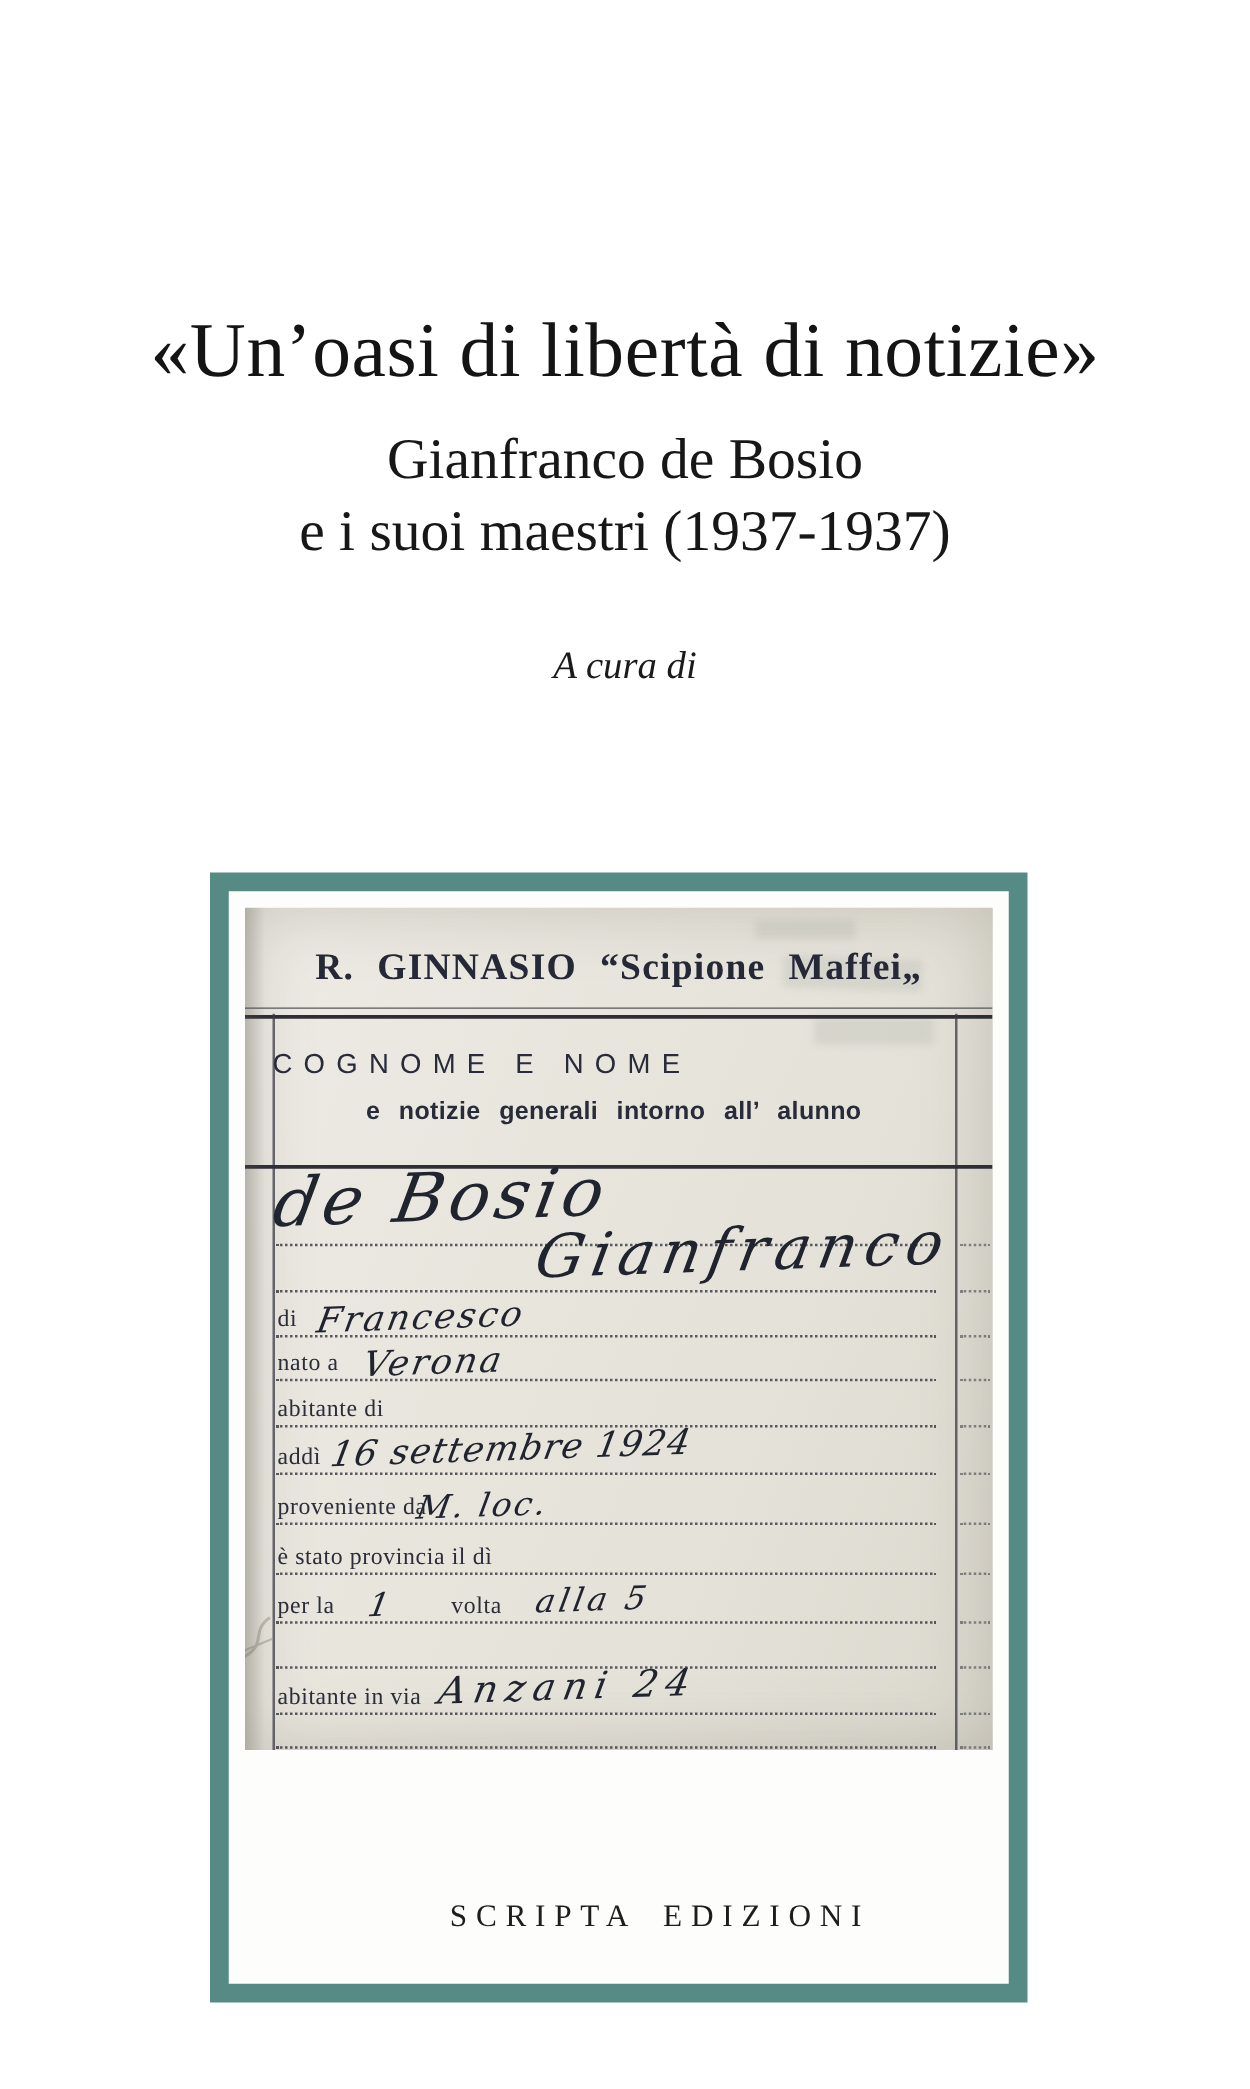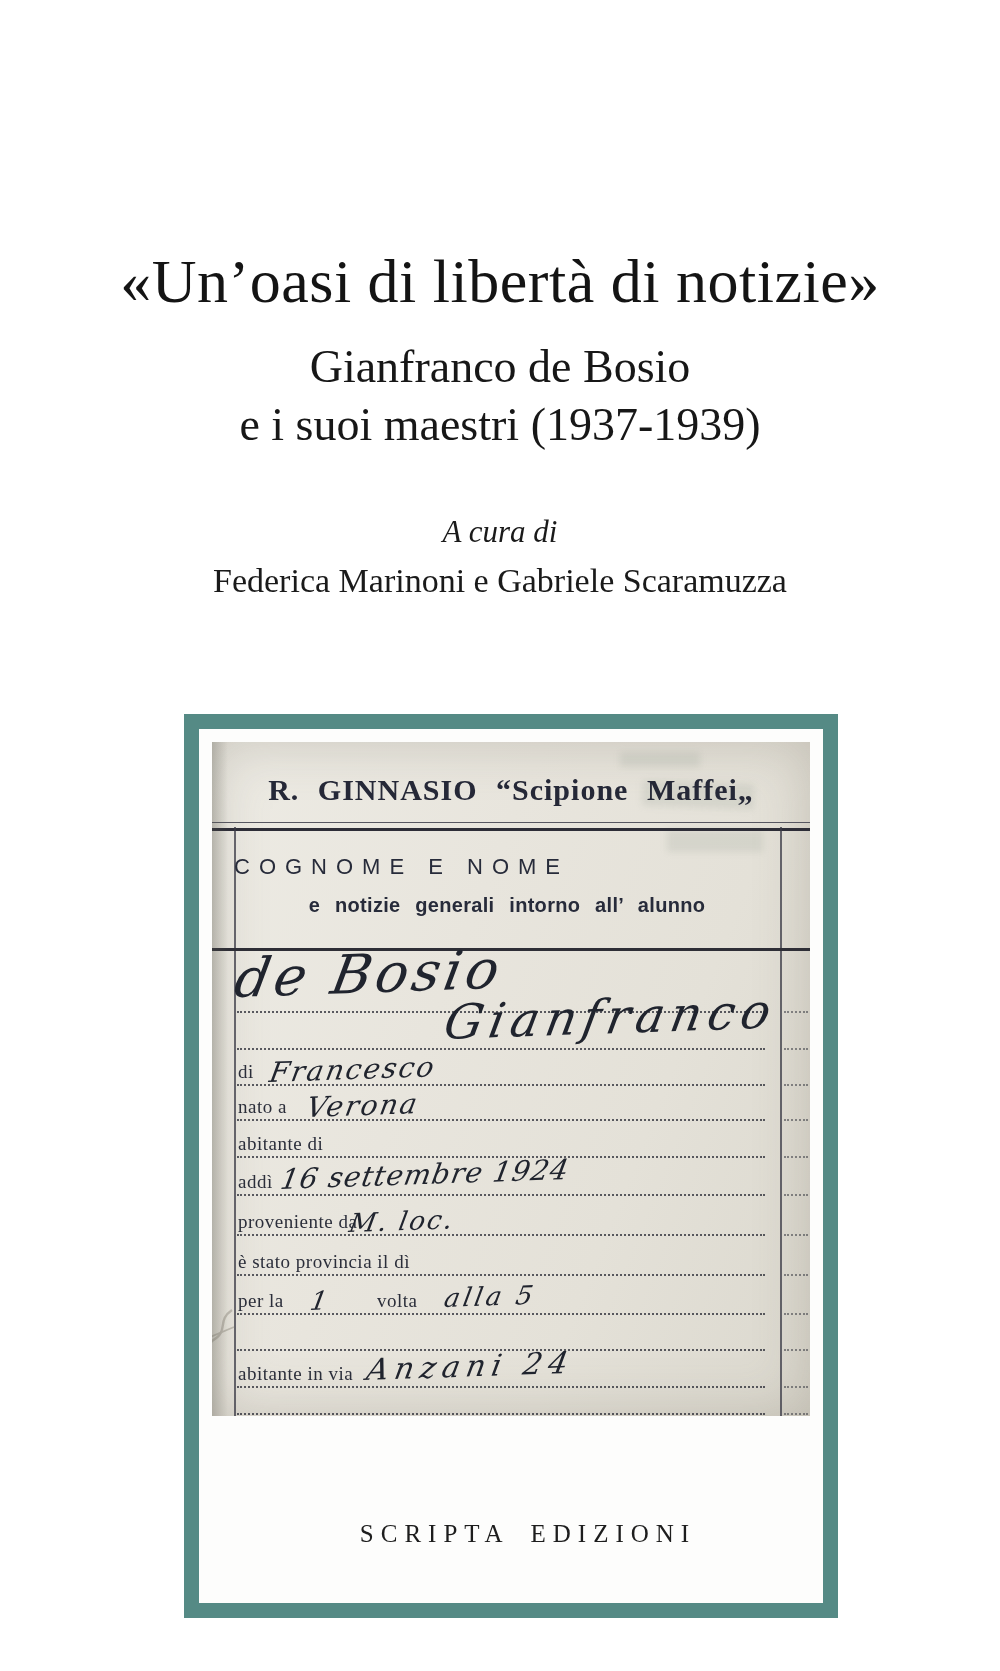--- a/index.html
+++ b/index.html
@@ -28,21 +28,21 @@
   }
   .publisher {
     position:absolute; top:1520px; left:0; width:1000px;
     text-align:center; font-size:25px; letter-spacing:7px; word-spacing:9px;
     color:#1d1d1d;
     padding-left:28px;
   }
   
   .photo-frame {
     position:absolute; left:168px; top:698px; width:654px; height:904px;
-    margin:16px; box-sizing:border-box; padding:15px; background:#558a85;
+    margin:0; box-sizing:border-box; padding:15px; background:#558a85;
   }
   .mat {
     width:100%; height:100%; box-sizing:border-box; padding:13px;
     background:#fdfdfc;
   }
   .paper {
     position:relative; width:598px; height:674px; overflow:hidden;
     background:
       linear-gradient(112deg, #edebe4 0%, #e8e5dd 38%, #e4e1d8 68%, #dbd8ce 100%);
     box-shadow: inset 0 0 55px rgba(110,104,88,0.28);
@@ -100,25 +100,24 @@
 </style>
 </head>
 <body>
 
 <div class="page">
 
   <h1 class="title">«Un’oasi di libertà di notizie»</h1>
 
   <div class="subtitle">
     <div>Gianfranco de Bosio</div>
-    <div>e i suoi maestri (1937-1939)</div>
+    <div>e i suoi maestri (1937-1937)</div>
   </div>
 
   <div class="acura">A cura di</div>
-  <div class="editors">Federica Marinoni e Gabriele Scaramuzza</div>
 
   <figure class="photo-frame">
     <div class="mat">
       <div class="paper">
 
         <div class="ghost" style="left:430px; top:40px; width:112px; height:26px; transform:rotate(2deg);"></div>
         <div class="ghost" style="left:455px; top:88px; width:96px; height:22px;"></div>
         <div class="ghost" style="left:408px; top:10px; width:80px; height:15px;"></div>
 
         <div class="doc-header">R. GINNASIO “Scipione Maffei„</div>

